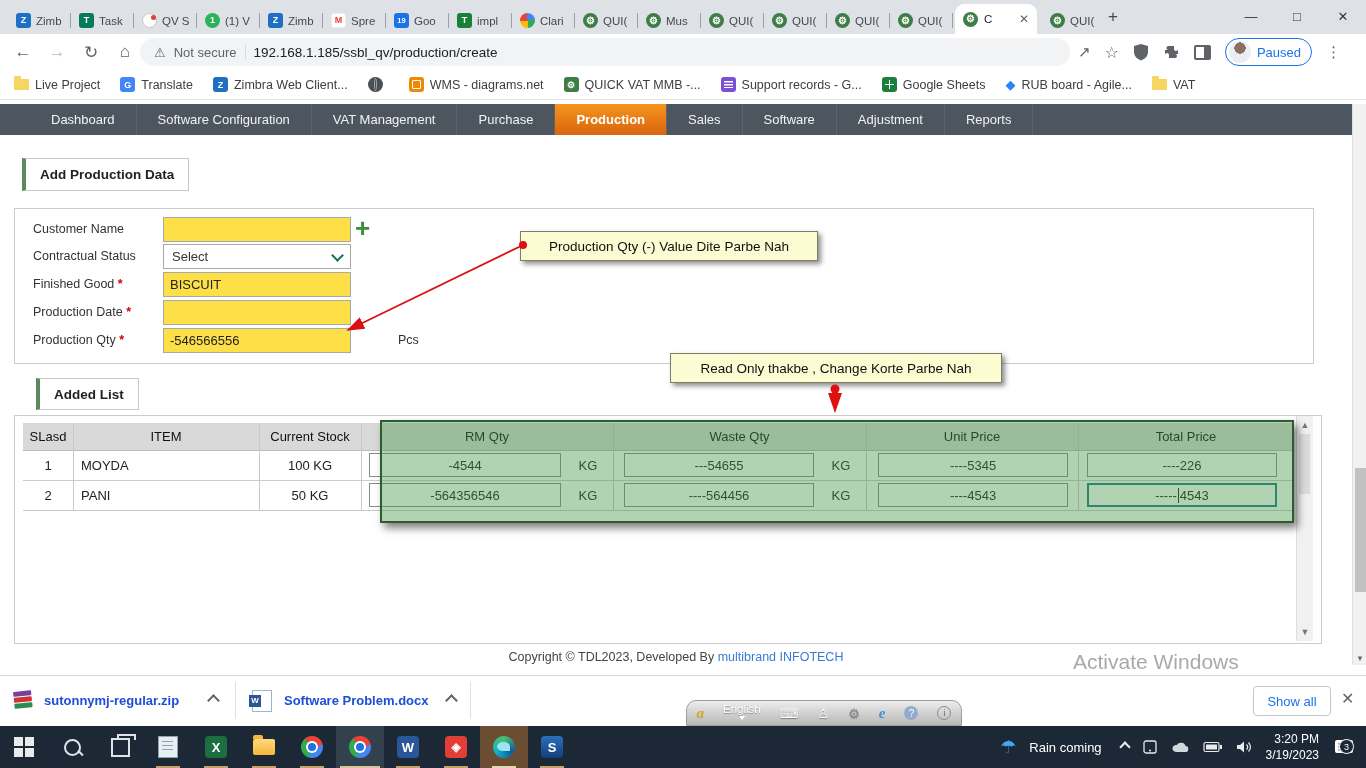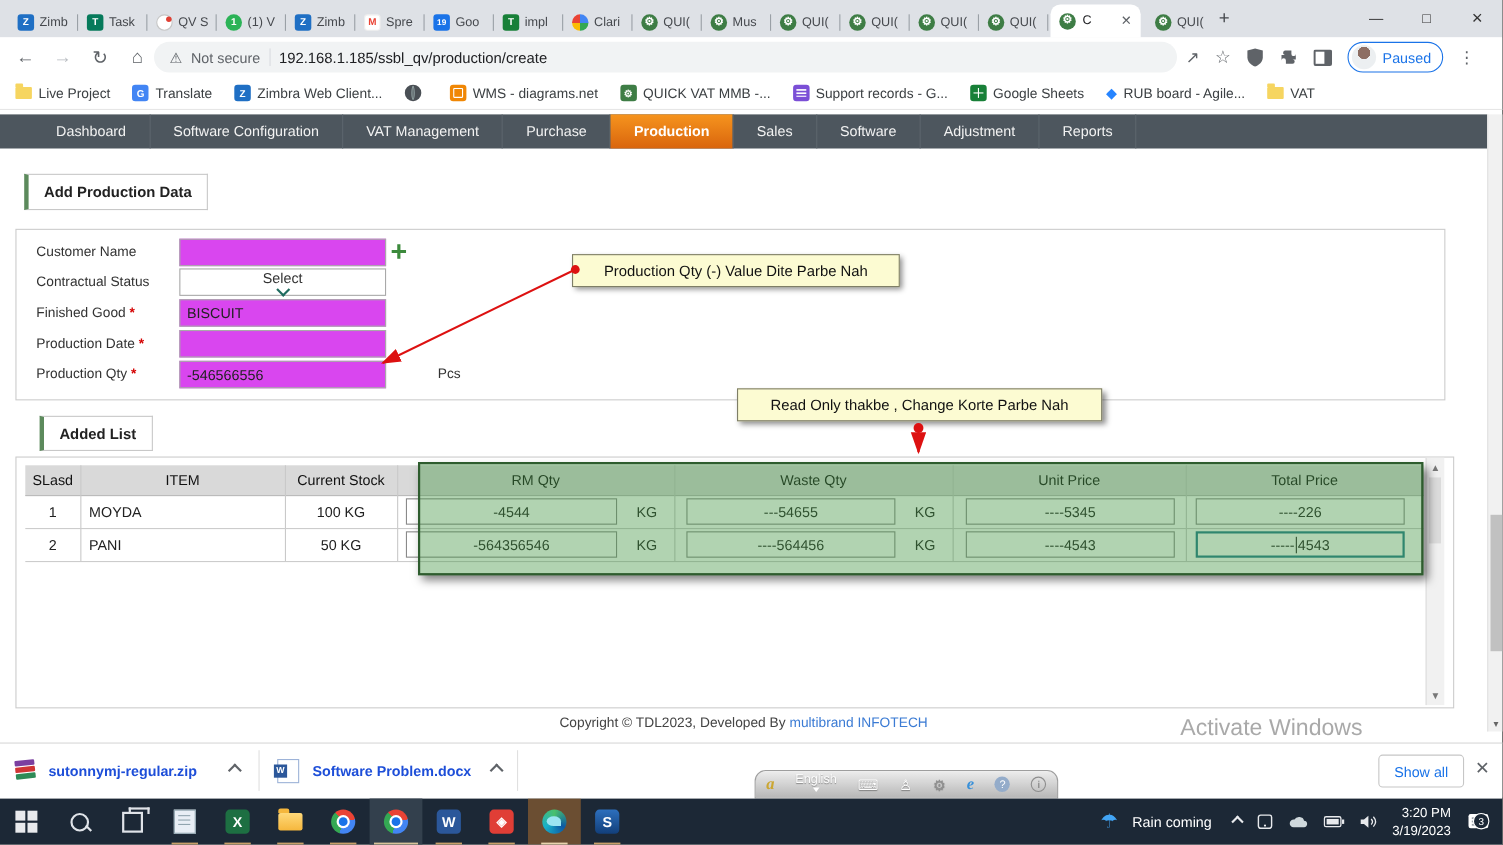--- a/index.html
+++ b/index.html
@@ -59,25 +59,25 @@
   
   .navbar{left:0;top:104px;width:1352px;height:31px;background:#4d565e;display:flex;}
   .navitem{padding:0 21px;display:flex;align-items:center;color:#f2f2f2;font-size:13px;
            border-right:1px solid #5c656d;cursor:pointer;white-space:nowrap;}
   .navitem.active{background:linear-gradient(#f6941e,#d9650d);color:#fff;font-weight:bold;}
   .legendbox{background:#fff;border:1px solid #c8c8c8;border-left:4px solid #5c8a5c;
              display:flex;align-items:center;padding:0 14px;font-weight:bold;color:#222;font-size:13.5px;}
   .panel{border:1px solid #ccc;background:#fff;}
   .flabel{font-size:12.5px;color:#333;}
   .req{color:#d40000;font-weight:bold;}
-  .finput{position:absolute;left:130px;width:188px;height:25px;border:1px solid #a9a9a9;background:#d946ef;
+  .finput{position:absolute;left:130px;width:188px;height:25px;border:1px solid #a9a9a9;background:#fde047;
           box-sizing:border-box;font-size:13px;color:#222;padding:0 6px;font-family:"Liberation Sans",sans-serif;}
   .fselect{position:absolute;left:130px;width:188px;height:25px;border:1px solid #a9a9a9;background:#fff;
            box-sizing:border-box;font-size:13px;color:#333;display:flex;align-items:center;
-           padding:0 8px;justify-content:space-between;cursor:pointer;flex-direction:column;}
+           padding:0 8px;justify-content:space-between;cursor:pointer;}
   .note{background:#fcfbd2;border:1px solid #7e7e66;box-shadow:3px 3px 5px rgba(0,0,0,.45);
         display:flex;align-items:center;justify-content:center;font-size:13.5px;color:#111;z-index:55;}
 
   .thead{background:#d9d9d9;border-bottom:1px solid #bbb;}
   .th{position:absolute;top:0;height:27px;display:flex;align-items:center;justify-content:center;
       font-weight:normal;font-size:13px;color:#111;}
   .tcell{position:absolute;display:flex;align-items:center;justify-content:center;font-size:13px;color:#222;}
   .colline{position:absolute;top:0;width:1px;background:#c9c9c9;}
   .rowline{position:absolute;left:0;height:1px;background:#ccc;}
   .gcell{position:absolute;height:24px;border:1px solid #8a8a8a;background:#fff;display:flex;

